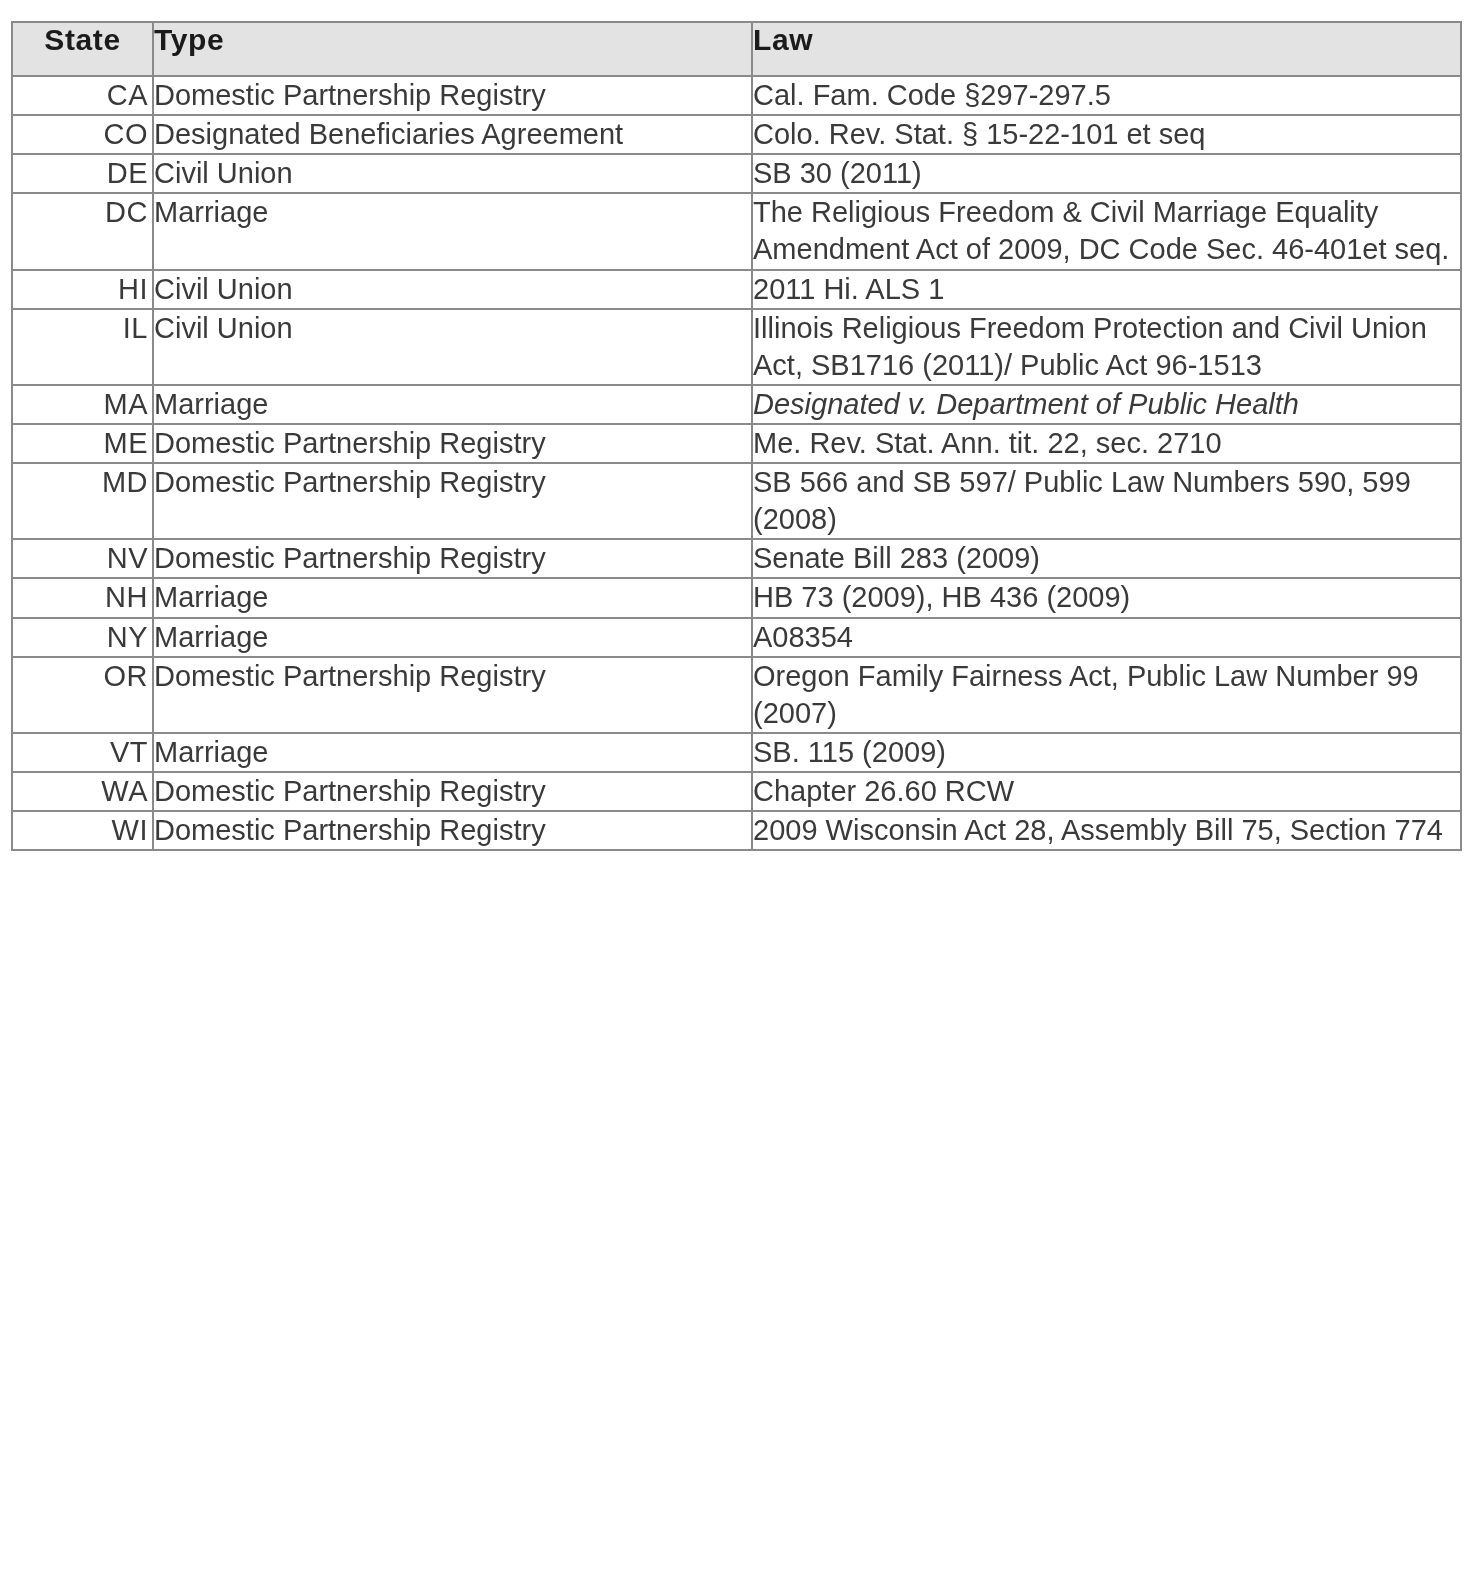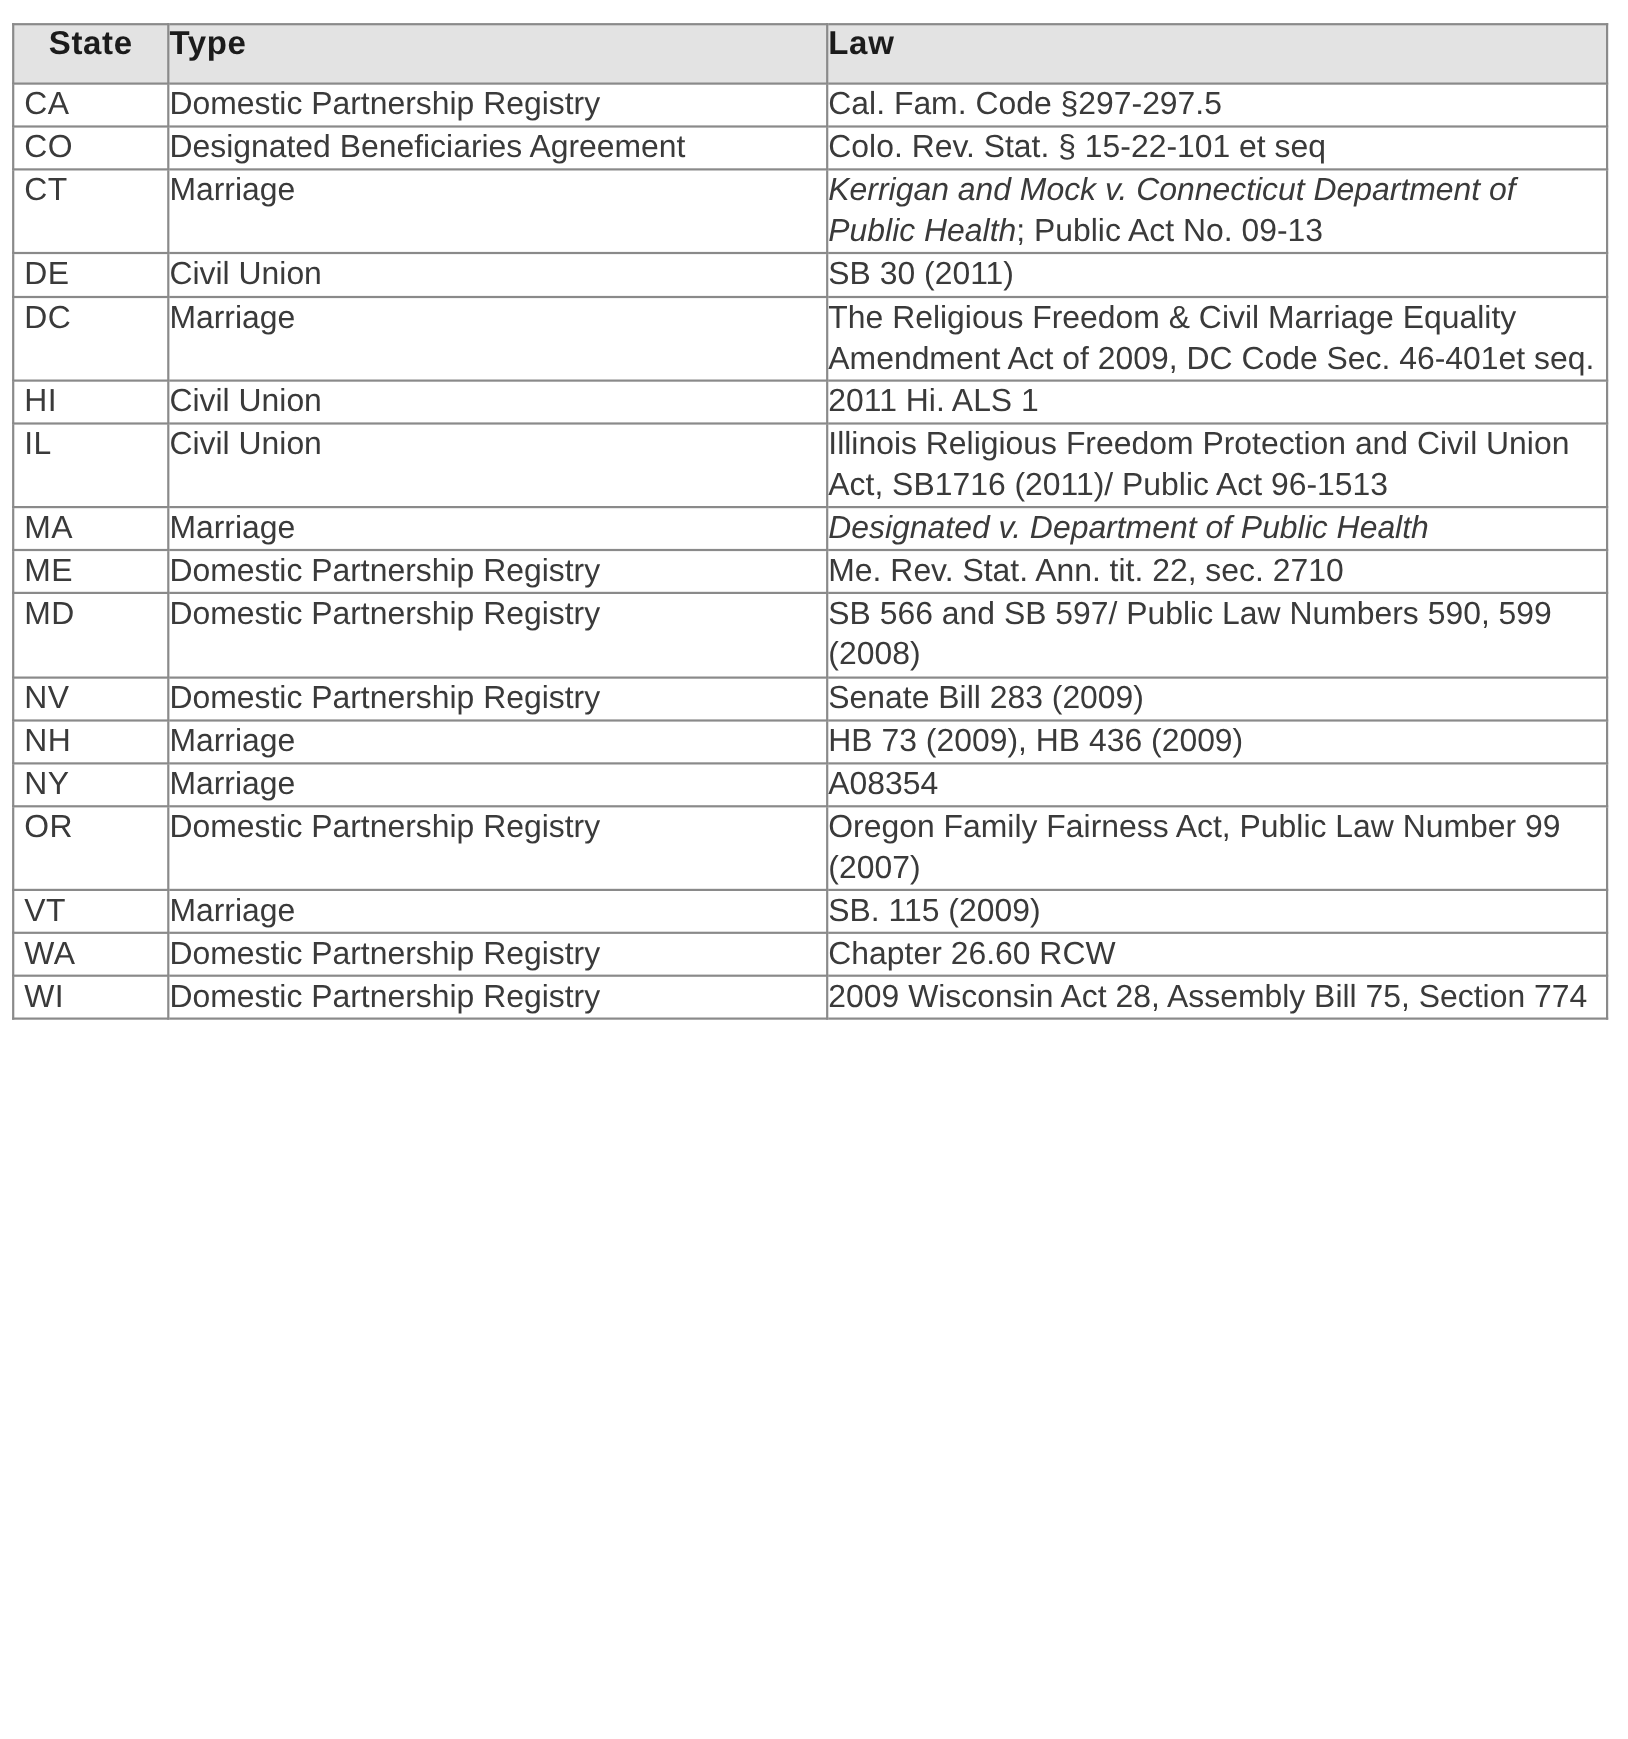--- a/index.html
+++ b/index.html
@@ -65,22 +65,22 @@
   }
 
   tbody td {
     font-size: 29px;
     line-height: 1.28;
     color: #3a3a3a;
     padding: 9px 14px 13px 14px;
   }
 
   tbody td.cell-state {
-    text-align: left;
-    padding-left: 9px;
+    text-align: right;
+    padding-left: 21px;
     padding-right: 4px;
     letter-spacing: 0.5px;
     margin-top: 20px;
   }
 
   tbody td.cell-type,
   tbody td.cell-law {
     text-align: left;
   }
 
@@ -114,27 +114,20 @@
             </td>
           </tr>
           <tr>
             <td class="cell-state">CO</td>
             <td class="cell-type">Designated Beneficiaries Agreement</td>
             <td class="cell-law">
               <span class="law-text"><span>Colo. Rev. Stat. § 15-22-101 et seq</span></span>
             </td>
           </tr>
           <tr>
-            <td class="cell-state">CT</td>
-            <td class="cell-type">Marriage</td>
-            <td class="cell-law">
-              <span class="law-text"><span class="italic">Kerrigan and Mock v. Connecticut Department of Public Health</span><span>; Public Act No. 09-13</span></span>
-            </td>
-          </tr>
-          <tr>
             <td class="cell-state">DE</td>
             <td class="cell-type">Civil Union</td>
             <td class="cell-law">
               <span class="law-text"><span>SB 30 (2011)</span></span>
             </td>
           </tr>
           <tr>
             <td class="cell-state">DC</td>
             <td class="cell-type">Marriage</td>
             <td class="cell-law">

